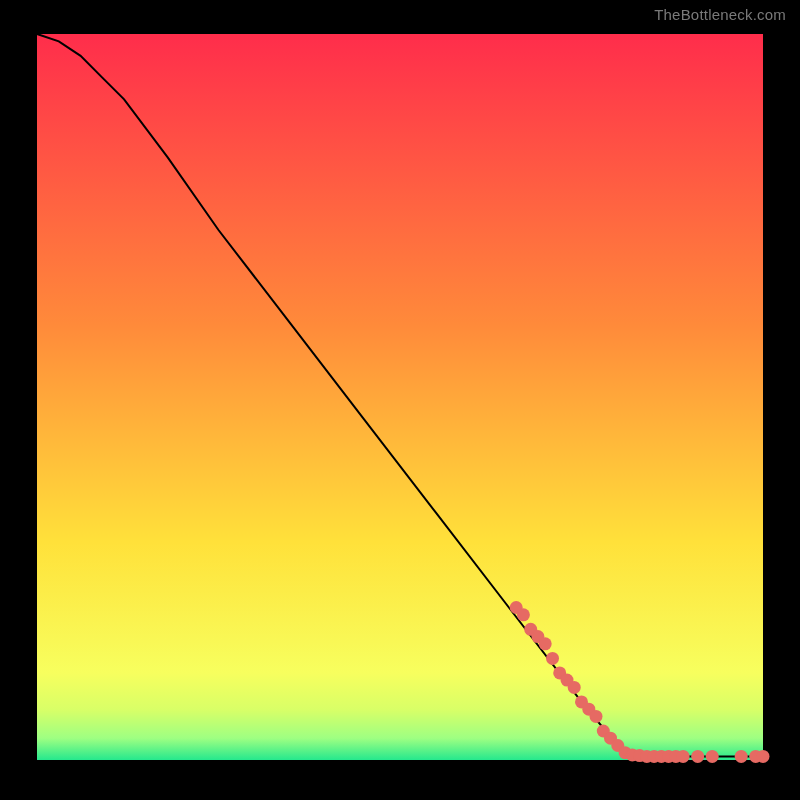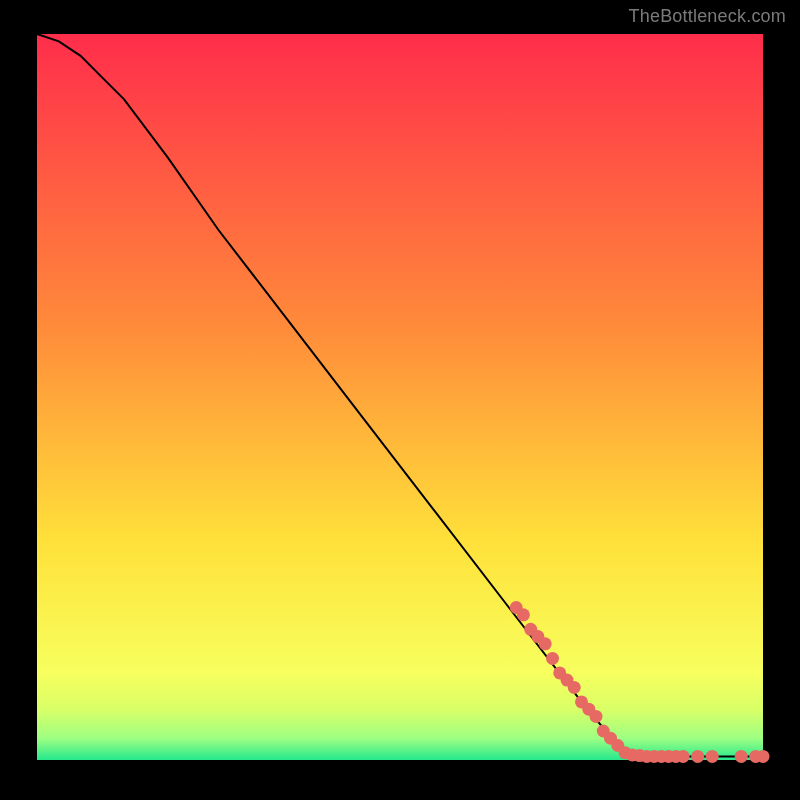--- a/index.html
+++ b/index.html
@@ -14,21 +14,21 @@
     position: relative;
     width: 800px;
     height: 800px;
     background: #000;
   }
   .attribution {
     position: absolute;
     top: 6px;
     right: 14px;
     font-family: Arial, Helvetica, sans-serif;
-    font-size: 18px;
+    font-size: 15px;
     color: #7a7a7a;
     letter-spacing: 0.2px;
   }
   svg {
     position: absolute;
     left: 0;
     top: 0;
   }
 </style>
 </head>

